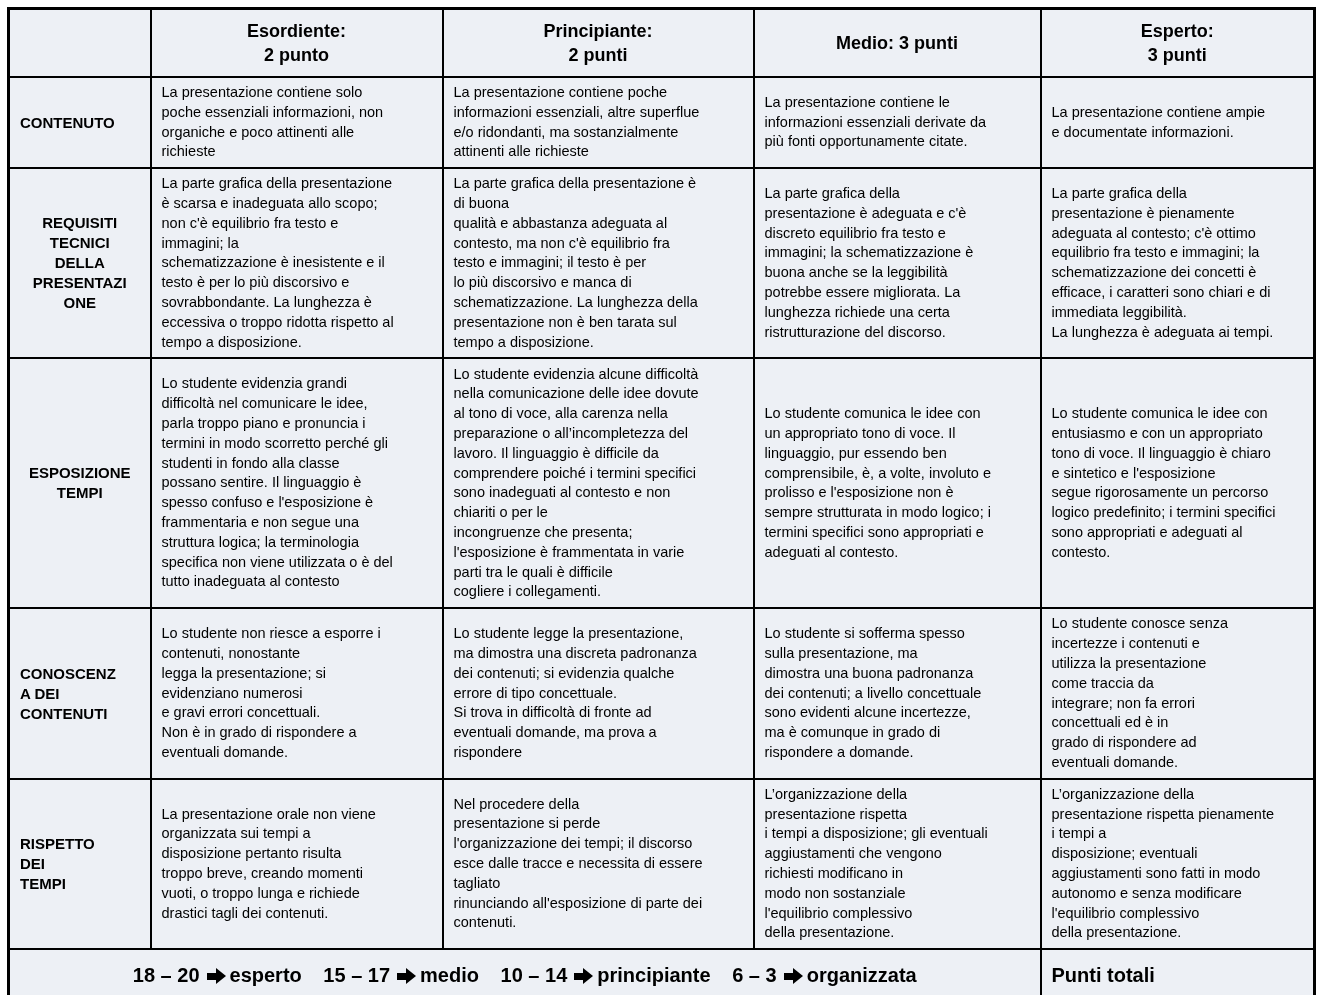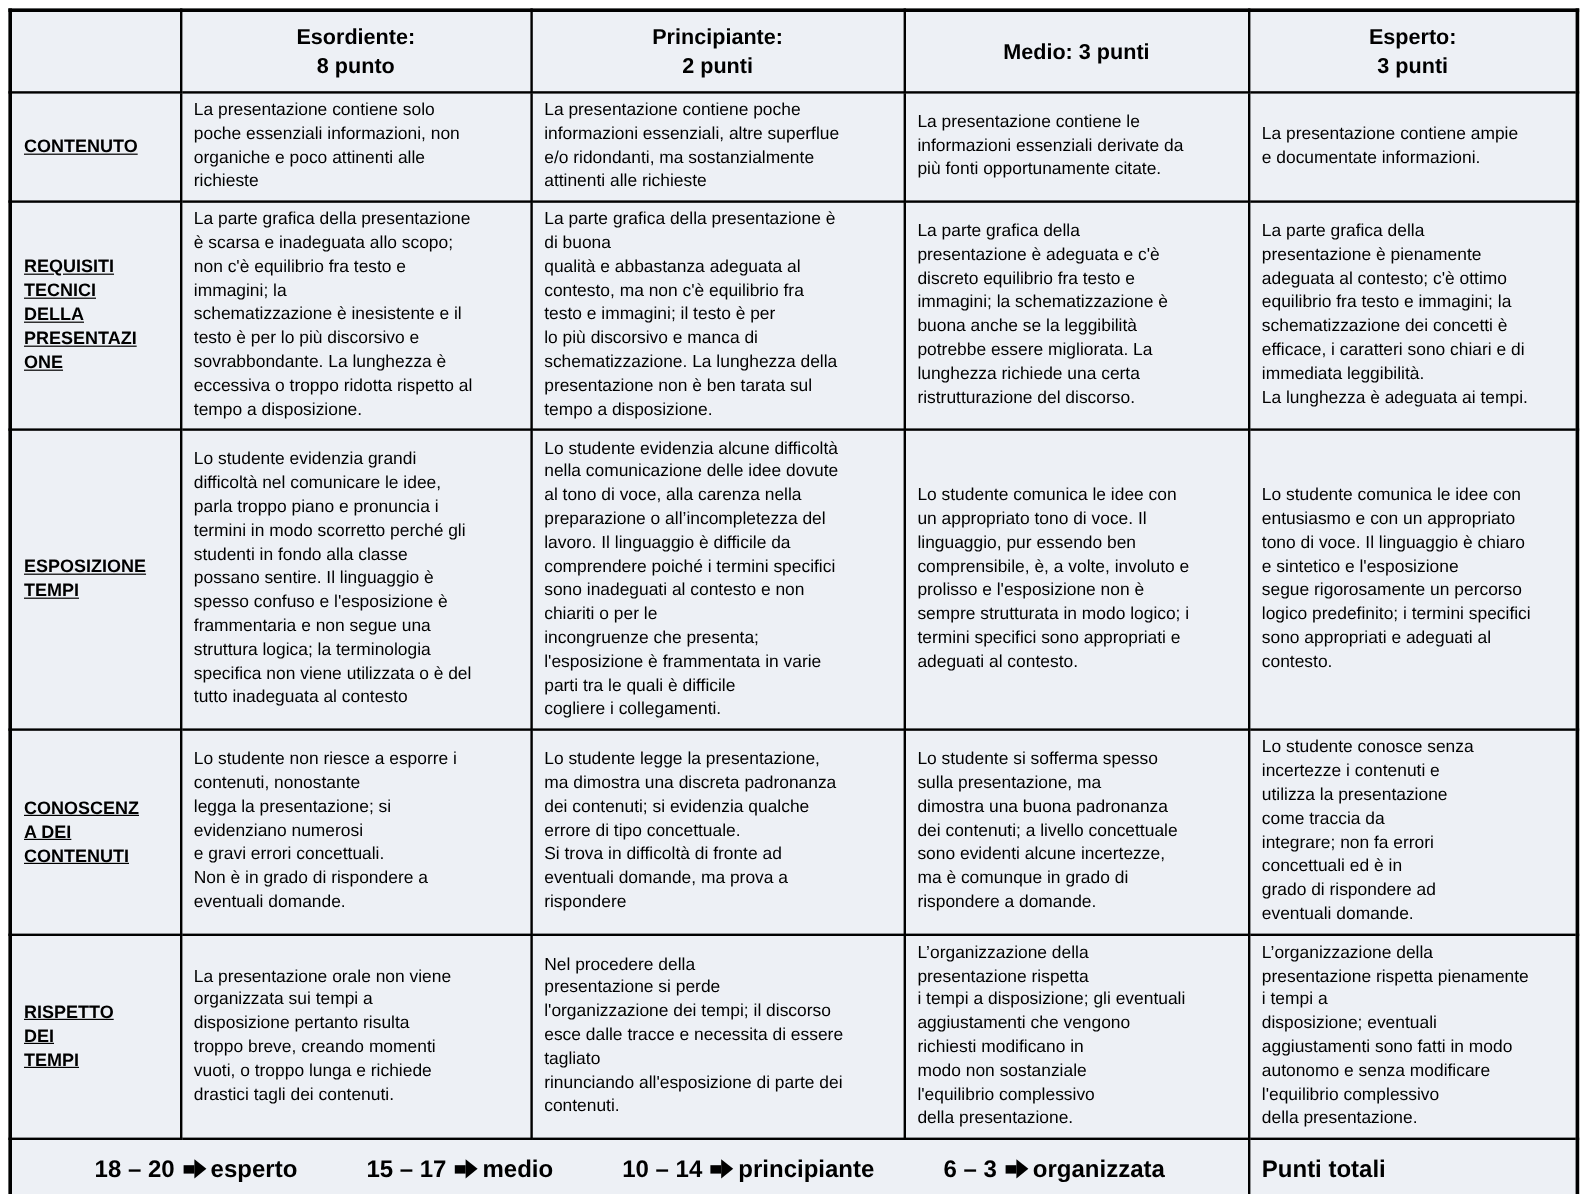--- a/index.html
+++ b/index.html
@@ -3,34 +3,34 @@
 <meta charset="utf-8">
 <style>
   html,body{margin:0;padding:0;background:#fff;}
   body{width:1320px;height:995px;font-family:"Liberation Sans",sans-serif;color:#000;}
   .page{padding:7px 7px 0 7px;}
   table.rubric{border-collapse:collapse;table-layout:fixed;width:1306px;background:#edf0f5;border:3px solid #000;}
   table.rubric th, table.rubric td{border:2px solid #000;padding:5px 10px;vertical-align:middle;overflow:hidden;}
   
   tr.r-head th{font-size:18px;font-weight:bold;text-align:center;line-height:24px;white-space:pre-line;height:56px;}
   
-  th.rowlabel{font-size:15px;font-weight:bold;line-height:20px;white-space:pre-line;padding:5px 6px;text-decoration:underline;}
+  th.rowlabel{font-size:15px;font-weight:bold;line-height:20px;white-space:pre-line;padding:5px 6px;}
   th.rowlabel.lab-left{text-align:left;}
-  th.rowlabel.lab-center{text-align:left;}
+  th.rowlabel.lab-center{text-align:center;}
   
   td.cell{font-size:14.5px;line-height:19.8px;text-align:left;white-space:pre-line;}
   tr.rh1{height:90px;}
   tr.rh2{height:188px;}
   tr.rh3{height:250px;}
   tr.rh4{height:166px;}
   tr.rh5{height:164px;}
   
   tr.r-foot td{height:40px;}
   td.legend{font-size:20px;font-weight:bold;text-align:center;white-space:nowrap;}
-  .legend-seg{display:inline-block;margin:0 26px;}
+  .legend-seg{display:inline-block;margin:0 8px;}
   .legend-range{display:inline-block;}
   .arrow{display:inline-block;vertical-align:middle;margin:-3px 4px 0 7px;white-space:nowrap;}
   .arrow .bar{display:inline-block;width:9px;height:7px;background:#000;vertical-align:middle;}
   .arrow .tip{display:inline-block;width:0;height:0;border-left:10px solid #000;border-top:8px solid transparent;border-bottom:8px solid transparent;vertical-align:middle;}
   td.total{font-size:20px;font-weight:bold;text-align:left;padding-left:12px;}
 </style>
 </head>
 <body>
 
 <div class="page">
@@ -39,21 +39,21 @@
       <col style="width:142px">
         <col style="width:292px">
         <col style="width:311px">
         <col style="width:287px">
         <col style="width:274px">
     </colgroup>
     <thead>
       <tr class="r-head">
         <th></th>
         <th>Esordiente:
-8 punto</th>
+2 punto</th>
         <th>Principiante:
 2 punti</th>
         <th>Medio: 3 punti</th>
         <th>Esperto:
 3 punti</th>
       </tr>
     </thead>
     <tbody>
       <tr class="rh1">
         <th class="rowlabel lab-left">CONTENUTO</th>

